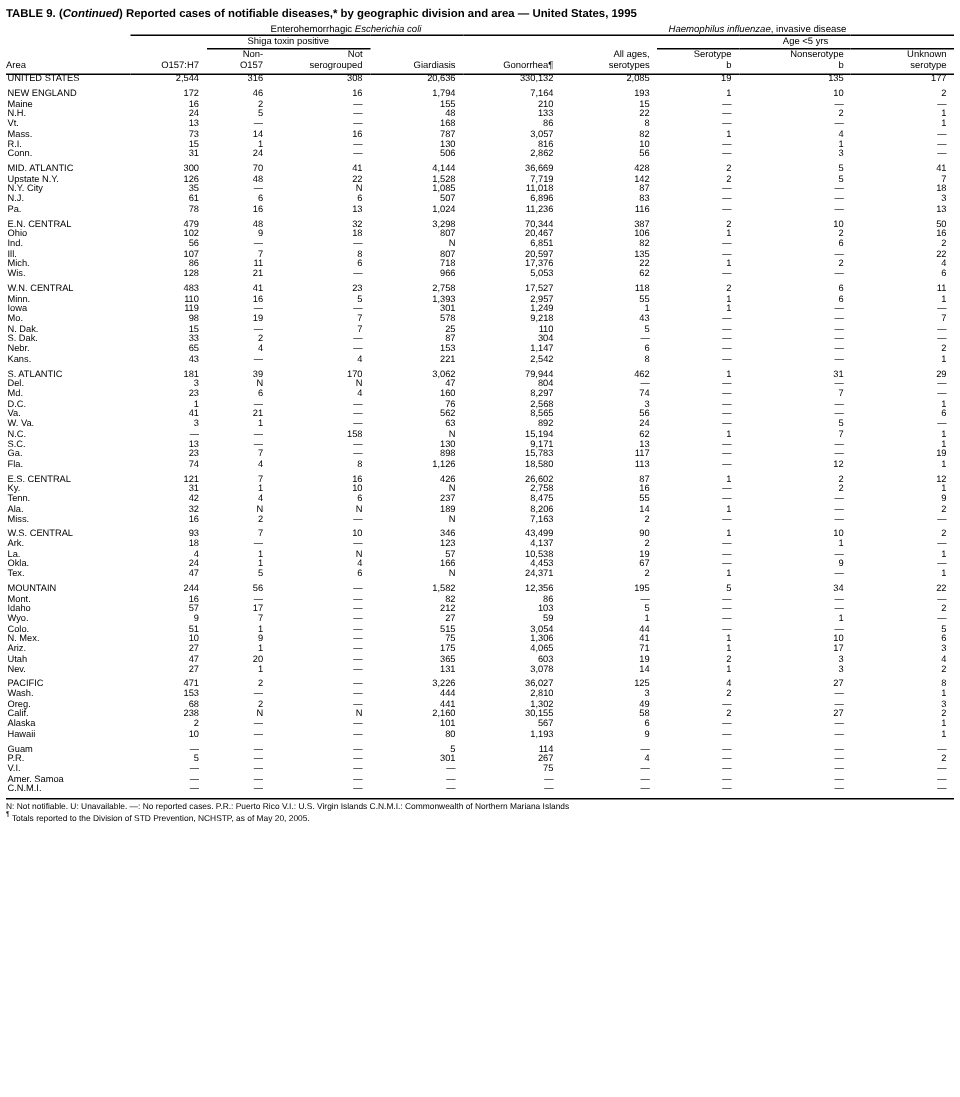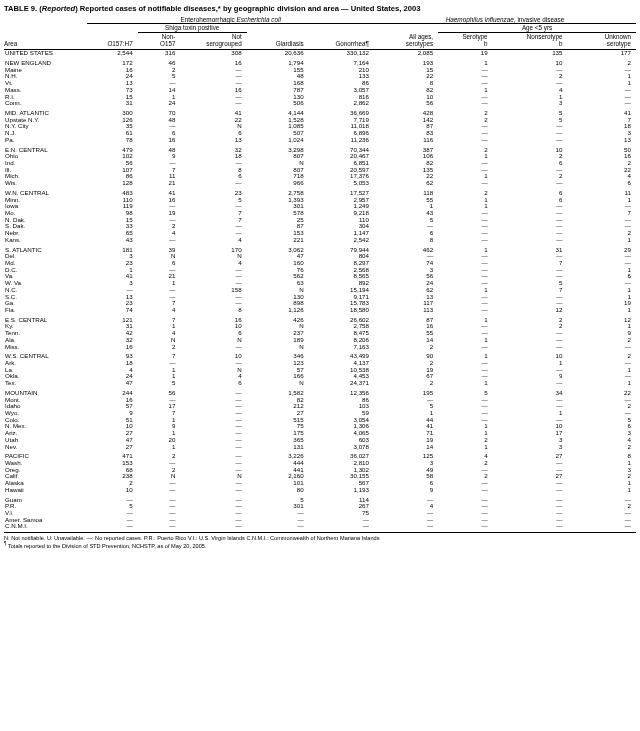--- a/index.html
+++ b/index.html
@@ -33,21 +33,21 @@
   .hdrcell { padding-bottom:1px; }
   .spanline { border-bottom:1px solid #000; }
   sup { font-size:4.6px; vertical-align:super; line-height:0; }
 </style>
 </head>
 <body>
 
 <div class="page">
 
   <div class="title">
-    <span>TABLE 9. (</span><span class="cont">Reported</span><span>) Reported cases of notifiable diseases,* by geographic division and area — United States, 2003</span>
+    <span>TABLE 9. (</span><span class="cont">Continued</span><span>) Reported cases of notifiable diseases,* by geographic division and area — United States, 1995</span>
   </div>
 
   <table class="tbl">
     <colgroup>
       <col style="width:78px">
       <col style="width:47px">
       <col style="width:40px">
       <col style="width:62px">
       <col style="width:58px">
       <col style="width:61px">

